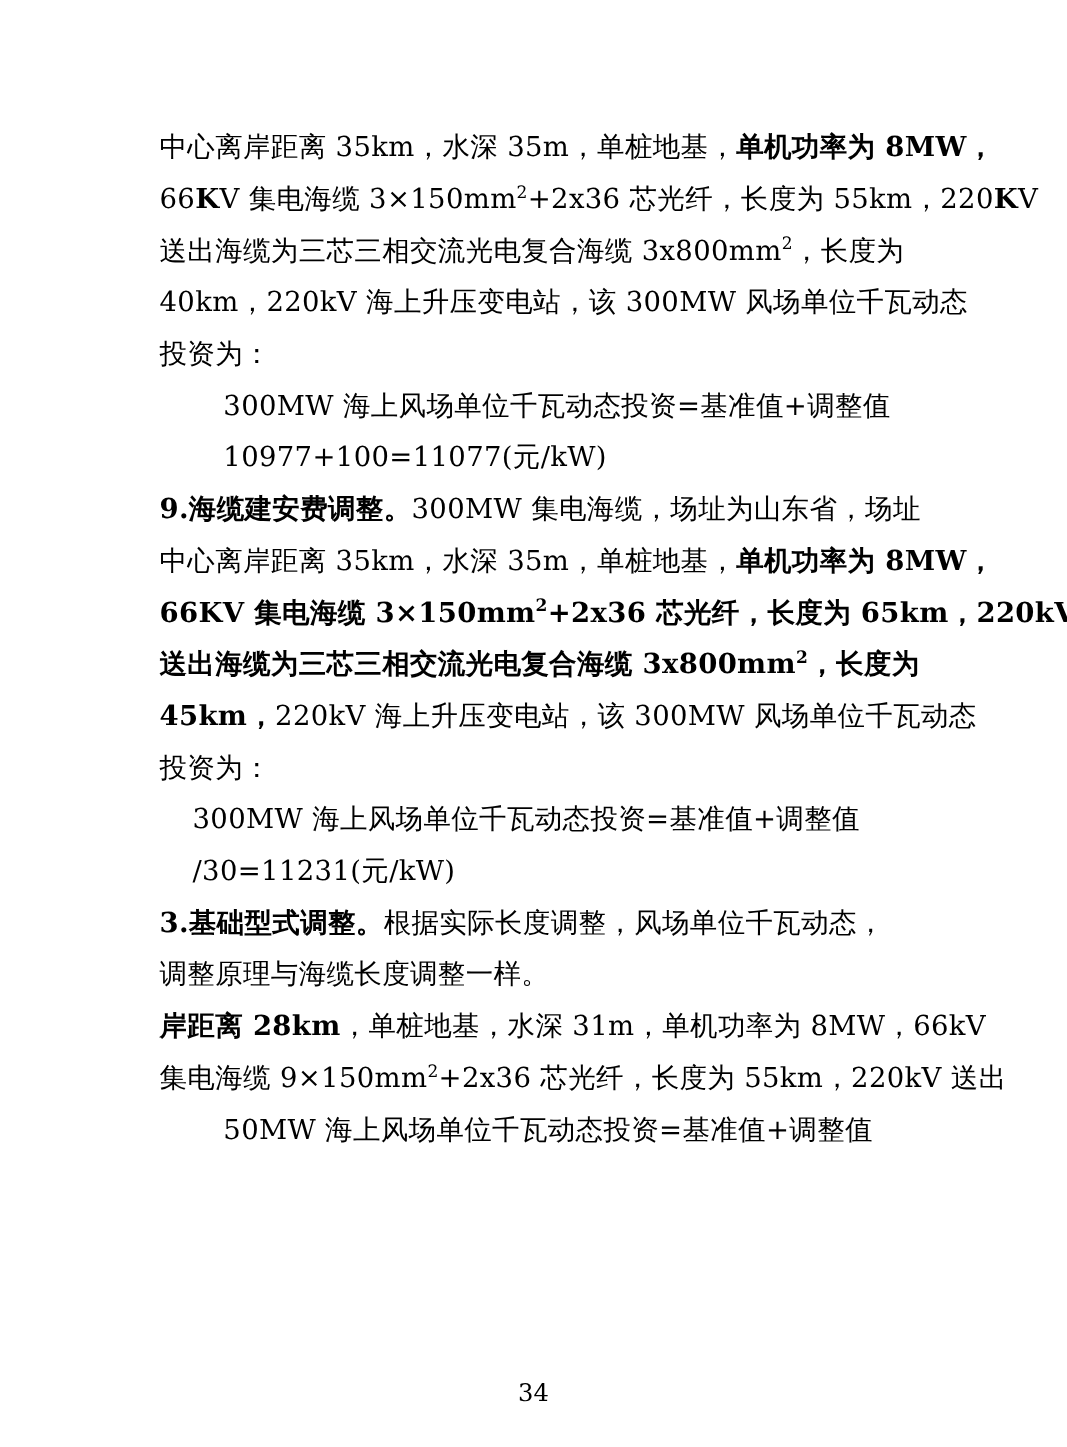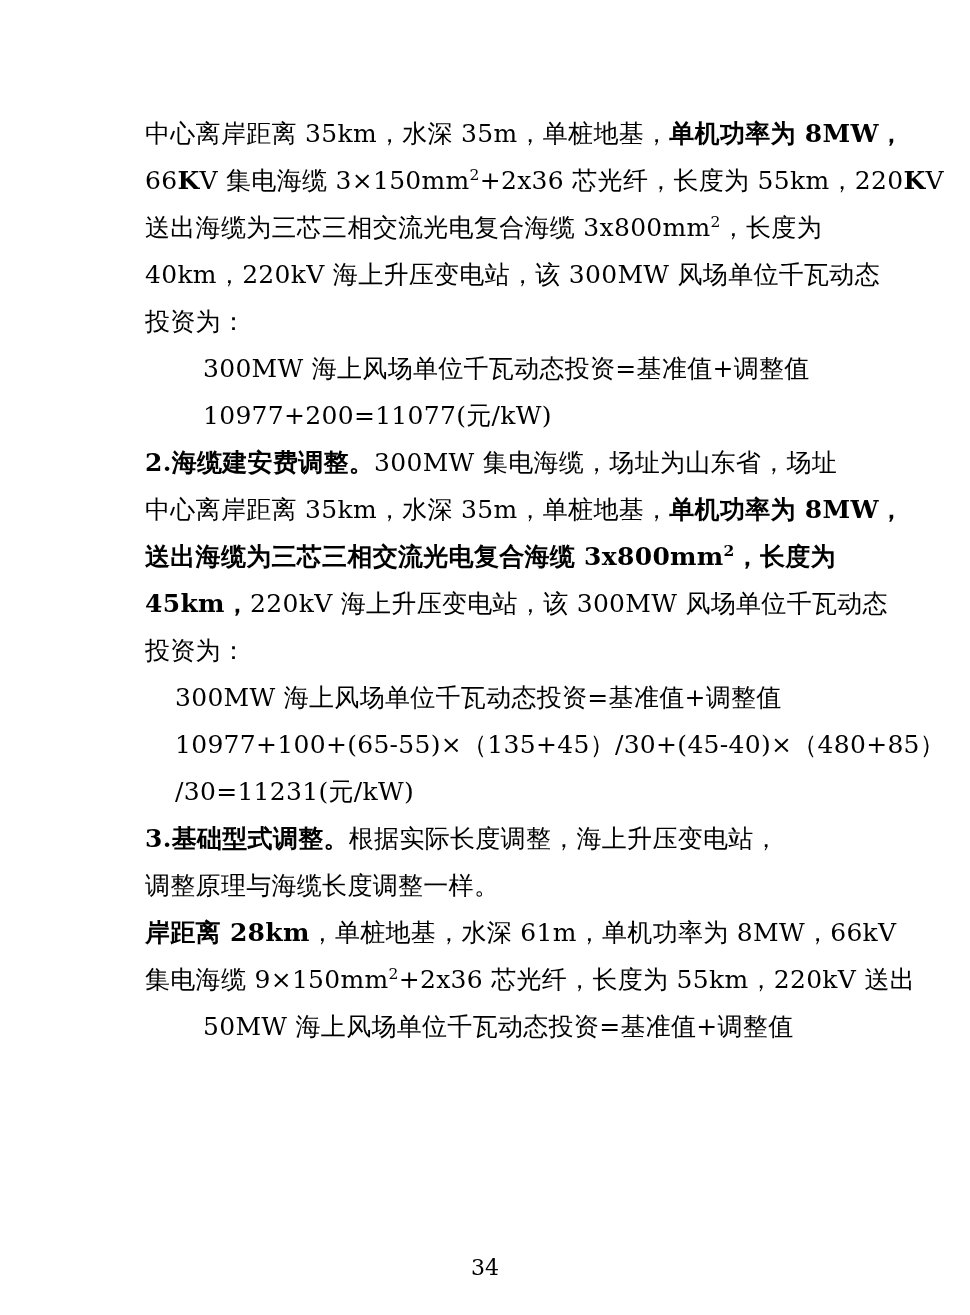--- a/index.html
+++ b/index.html
@@ -57,40 +57,40 @@
   <div id="body-content">
       <div class="para">
         <div class="line"><span>中心离岸距离 35km，水深 35m，单桩地基，</span><span class="b">单机功率为 8MW，</span></div>
         <div class="line"><span>66</span><span class="b">K</span><span>V 集电海缆 3×150mm</span><sup>2</sup><span>+2x36 芯光纤，长度为 55km，220</span><span class="b">K</span><span>V</span></div>
         <div class="line"><span>送出海缆为三芯三相交流光电复合海缆 3x800mm</span><sup>2</sup><span>，长度为</span></div>
         <div class="line"><span>40km，220kV 海上升压变电站，该 300MW 风场单位千瓦动态</span></div>
         <div class="line"><span>投资为：</span></div>
       </div>
       <div class="para">
         <div class="line indent-1"><span>300MW 海上风场单位千瓦动态投资=基准值+调整值</span></div>
-        <div class="line indent-1"><span>10977+200=11077(元/kW)</span></div>
+        <div class="line indent-1"><span>10977+100=11077(元/kW)</span></div>
       </div>
       <div class="para">
-        <div class="line"><span class="b">2.海缆建安费调整。</span><span>300MW 集电海缆，场址为山东省，场址</span></div>
+        <div class="line"><span class="b">9.海缆建安费调整。</span><span>300MW 集电海缆，场址为山东省，场址</span></div>
         <div class="line"><span>中心离岸距离 35km，水深 35m，单桩地基，</span><span class="b">单机功率为 8MW，</span></div>
+        <div class="line"><span class="b">66KV 集电海缆 3×150mm</span><sup class="b">2</sup><span class="b">+2x36 芯光纤</span><span class="b">，长度为 65km，220kV</span></div>
         <div class="line"><span class="b">送出海缆为三芯三相交流光电复合海缆 3x800mm</span><sup class="b">2</sup><span class="b">，长度为</span></div>
         <div class="line"><span class="b">45km，</span><span>220kV 海上升压变电站，该 300MW 风场单位千瓦动态</span></div>
         <div class="line"><span>投资为：</span></div>
       </div>
       <div class="para">
         <div class="line indent-2"><span>300MW 海上风场单位千瓦动态投资=基准值+调整值</span></div>
-        <div class="line indent-2"><span>10977+100+(65-55)×（135+45）/30+(45-40)×（480+85）</span></div>
         <div class="line indent-2"><span>/30=11231(元/kW)</span></div>
       </div>
       <div class="para">
-        <div class="line"><span class="b">3.基础型式调整。</span><span>根据实际长度调整，海上升压变电站，</span></div>
+        <div class="line"><span class="b">3.基础型式调整。</span><span>根据实际长度调整，风场单位千瓦动态，</span></div>
         <div class="line"><span>调整原理与海缆长度调整一样。</span></div>
       </div>
       <div class="para">
-        <div class="line"><span class="b">岸距离 28km</span><span>，单桩地基，水深 61m，单机功率为 8MW，66kV</span></div>
+        <div class="line"><span class="b">岸距离 28km</span><span>，单桩地基，水深 31m，单机功率为 8MW，66kV</span></div>
         <div class="line"><span>集电海缆 9×150mm</span><sup>2</sup><span>+2x36 芯光纤，长度为 55km，220kV 送出</span></div>
       </div>
       <div class="para">
         <div class="line indent-1"><span>50MW 海上风场单位千瓦动态投资=基准值+调整值</span></div>
       </div>
     </div>
 </div>
 <div class="pagenum">34</div>
 
 </body></html>

